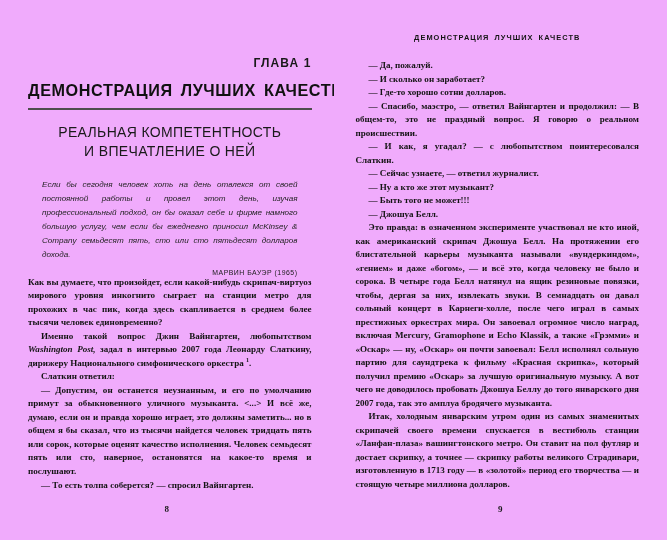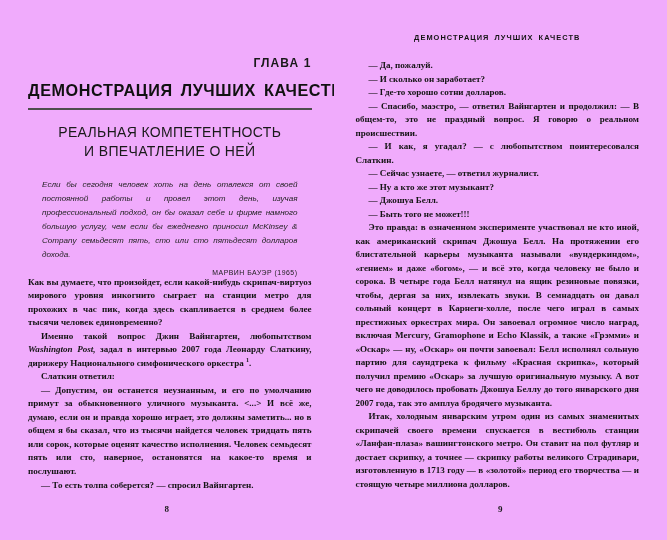--- a/index.html
+++ b/index.html
@@ -199,22 +199,22 @@
     <div class="running-head">ДЕМОНСТРАЦИЯ ЛУЧШИХ КАЧЕСТВ</div>
 
     <div class="body-col right-body">
       <p class="dash">— Да, пожалуй.</p>
       <p class="dash">— И сколько он заработает?</p>
       <p class="dash">— Где-то хорошо сотни долларов.</p>
       <p class="dash">— Спасибо, маэстро, — ответил Вайнгартен и продолжил: — В общем-то, это не праздный вопрос. Я говорю о реальном происшествии.</p>
       <p class="dash">— И как, я угадал? — с любопытством поинтересовался Слаткин.</p>
       <p class="dash">— Сейчас узнаете, — ответил журналист.</p>
       <p class="dash">— Ну а кто же этот музыкант?</p>
+      <p class="dash">— Быть того не может!!!</p>
       <p class="dash">— Джошуа Белл.</p>
-      <p class="dash">— Быть того не может!!!</p>
       <p>Это правда: в означенном эксперименте участвовал не кто иной, как американский скрипач Джошуа Белл. На протяжении его блистательной карьеры музыканта называли «вундеркиндом», «гением» и даже «богом», — и всё это, когда человеку не было и сорока. В четыре года Белл натянул на ящик резиновые повязки, чтобы, дергая за них, извлекать звуки. В семнадцать он давал сольный концерт в Карнеги-холле, после чего играл в самых престижных оркестрах мира. Он завоевал огромное число наград, включая Mercury, Gramophone и Echo Klassik, а также «Грэмми» и «Оскар» — ну, «Оскар» он почти завоевал: Белл исполнял сольную партию для саундтрека к фильму «Красная скрипка», который получил премию «Оскар» за лучшую оригинальную музыку. А вот чего не доводилось пробовать Джошуа Беллу до того январского дня 2007 года, так это амплуа бродячего музыканта.</p>
       <p>Итак, холодным январским утром один из самых знаменитых скрипачей своего времени спускается в вестибюль станции «Ланфан-плаза» вашингтонского метро. Он ставит на пол футляр и достает скрипку, а точнее — скрипку работы великого Страдивари, изготовленную в 1713 году — в «золотой» период его творчества — и стоящую четыре миллиона долларов.</p>
     </div>
 
     <div class="folio">9</div>
   </div>
 
 </div>
 
 </body></html>

